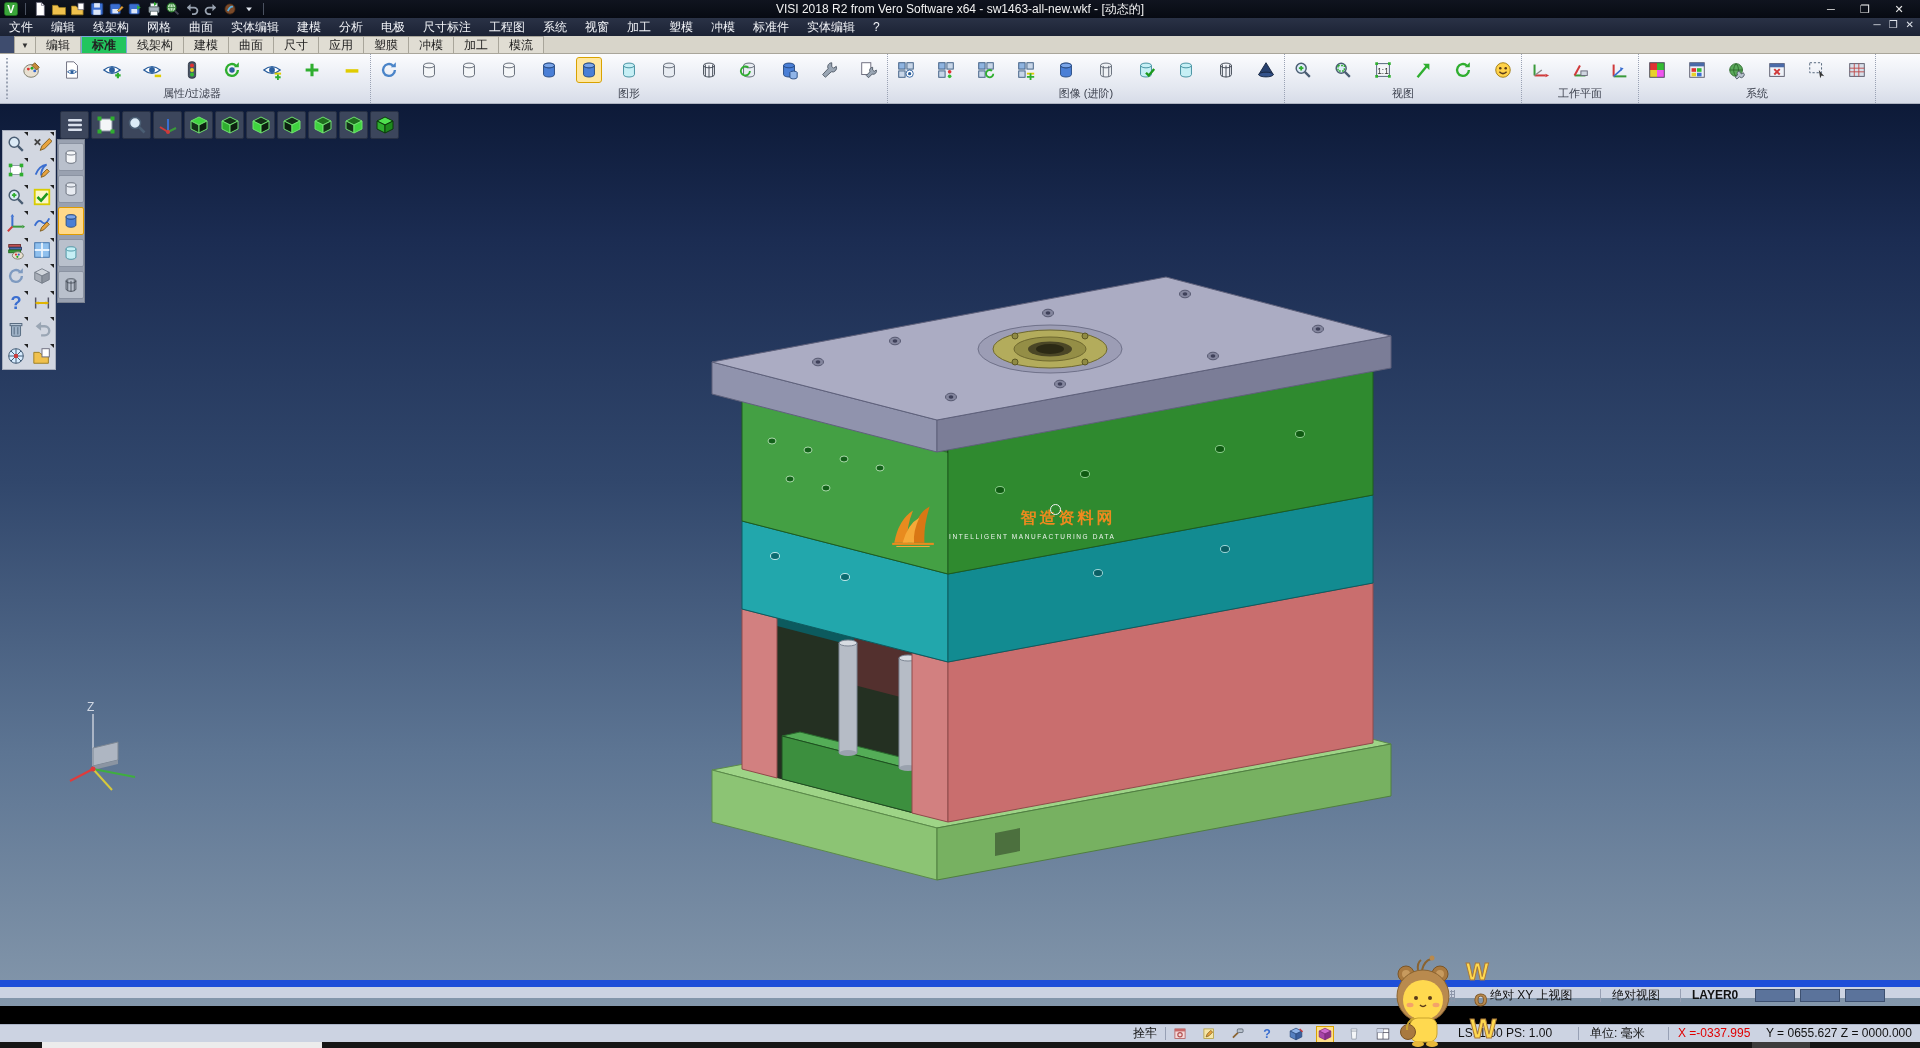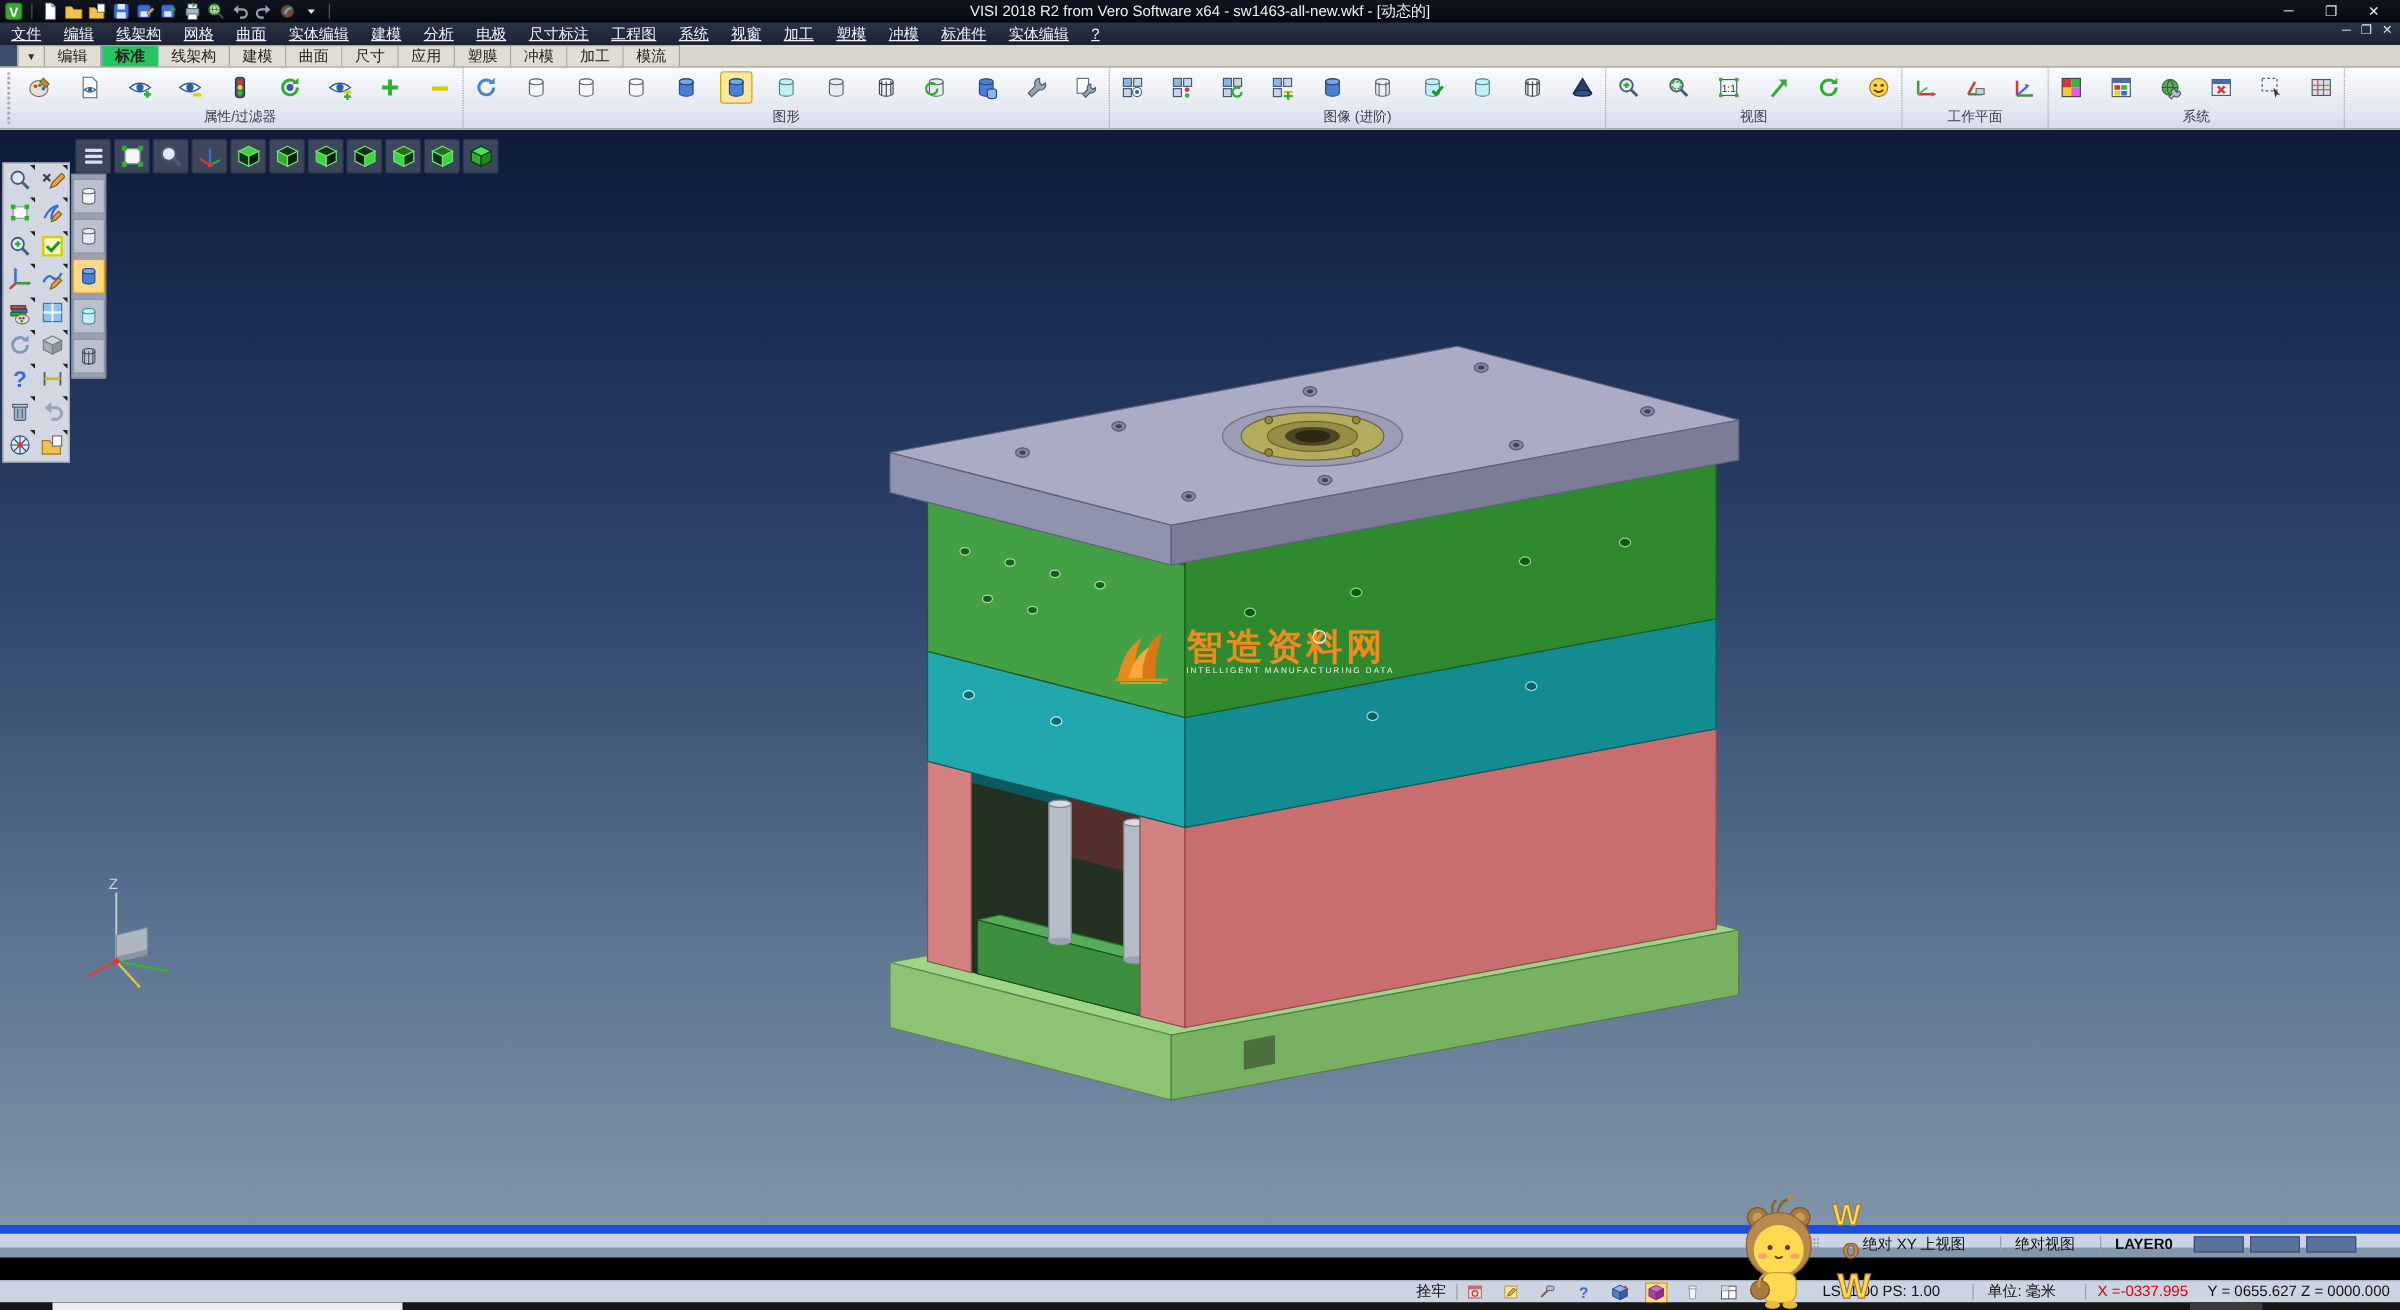--- a/index.html
+++ b/index.html
@@ -10,21 +10,21 @@
   .titlebar{position:absolute;left:0;top:0;width:1920px;height:18px;
     background:linear-gradient(#10141f,#070a12);display:flex;align-items:center;color:#eee;}
   .qat{display:flex;align-items:center;gap:3px;padding-left:3px;height:18px;}
   .qat .qbtn{width:16px;height:15px;display:flex;align-items:center;justify-content:center;}
   .qat .qsep{width:1px;height:12px;background:#4a5160;margin:0 3px;}
   .tb-title{position:absolute;left:0;right:0;text-align:center;font-size:12px;color:#f2f2f2;pointer-events:none;}
   .win-controls{position:absolute;right:4px;top:0;display:flex;height:18px;}
   .win-controls .wbtn{width:34px;height:18px;color:#e8e8e8;font-size:11px;display:flex;align-items:center;justify-content:center;}
   
   .menubar{position:absolute;left:0;top:18px;width:1920px;height:18px;
-    background:linear-gradient(#2a3246,#1b2234);display:flex;align-items:center;color:#f0f2f6;text-decoration:underline;}
+    background:linear-gradient(#2a3246,#1b2234);display:flex;align-items:center;color:#f0f2f6;}
   .menubar .mitem{padding:0 9px;height:18px;line-height:18px;font-size:12px;}
   .mdi-controls{position:absolute;right:6px;top:19px;display:flex;gap:8px;color:#dfe3ea;font-size:10px;}
   
   .tabbar{position:absolute;left:0;top:36px;width:1920px;height:18px;background:#d8d5ca;
     display:flex;align-items:stretch;border-bottom:1px solid #a9a69b;box-sizing:border-box;}
   .tab-corner{width:14px;background:#3e4c6e;}
   .tab-drop{width:20px;display:flex;align-items:center;justify-content:center;color:#333;
     border:1px solid #a9a69b;border-bottom:none;background:#e3e0d6;font-size:8px;}
   .tab{padding:0 10px;line-height:17px;font-size:12px;color:#222;background:#e0ddd3;
     border:1px solid #a9a69b;border-left:none;border-bottom:none;}
@@ -59,21 +59,21 @@
   .rmbtn svg{width:18px;height:20px;}
   
   .left-palette{position:absolute;left:2px;top:26px;width:54px;height:240px;background:#d2d7e1;
     border:1px solid #a6adbc;display:grid;grid-template-columns:26px 26px;box-sizing:border-box;}
   .pbtn{position:relative;width:26px;height:26px;display:flex;align-items:center;justify-content:center;}
   .pbtn svg{width:20px;height:20px;}
   .pbtn::after{content:"";position:absolute;right:1px;top:1px;border-left:4px solid transparent;
     border-top:4px solid #222;}
   
   .watermark{position:absolute;left:885px;top:393px;width:240px;display:flex;gap:8px;align-items:center;}
-  .wm-text .wm-title{font-size:29px;font-weight:bold;letter-spacing:3px;line-height:26px;}
+  .wm-text .wm-title{font-size:16px;font-weight:bold;letter-spacing:3px;line-height:26px;text-align:right;}
   .wm-text .wm-sub{font-size:6.5px;color:#eef4ee;letter-spacing:1.6px;margin-top:2px;}
   .wm-reg{position:absolute;left:101px;top:-1px;width:9px;height:9px;border:1px solid #f5f5f5;border-radius:50%;}
   
   .sbar{position:absolute;left:0;width:1920px;height:18px;background:#ccd3e2;color:#111;font-size:12px;}
   .s1{top:980px;border-top:7px solid #1d4ed8;box-sizing:border-box;}
   .s2{top:1024px;border-top:1px solid #aab3c6;box-sizing:border-box;}
   .scell{position:absolute;top:0;height:17px;line-height:17px;white-space:nowrap;}
   .ssep{position:absolute;top:2px;height:13px;width:1px;background:#97a0b4;}
   .sgrip{position:absolute;top:3px;width:5px;height:12px;
     background-image:radial-gradient(circle at 1.5px 1.5px,#8d96aa 1px,transparent 1.2px);background-size:3px 3px;}

